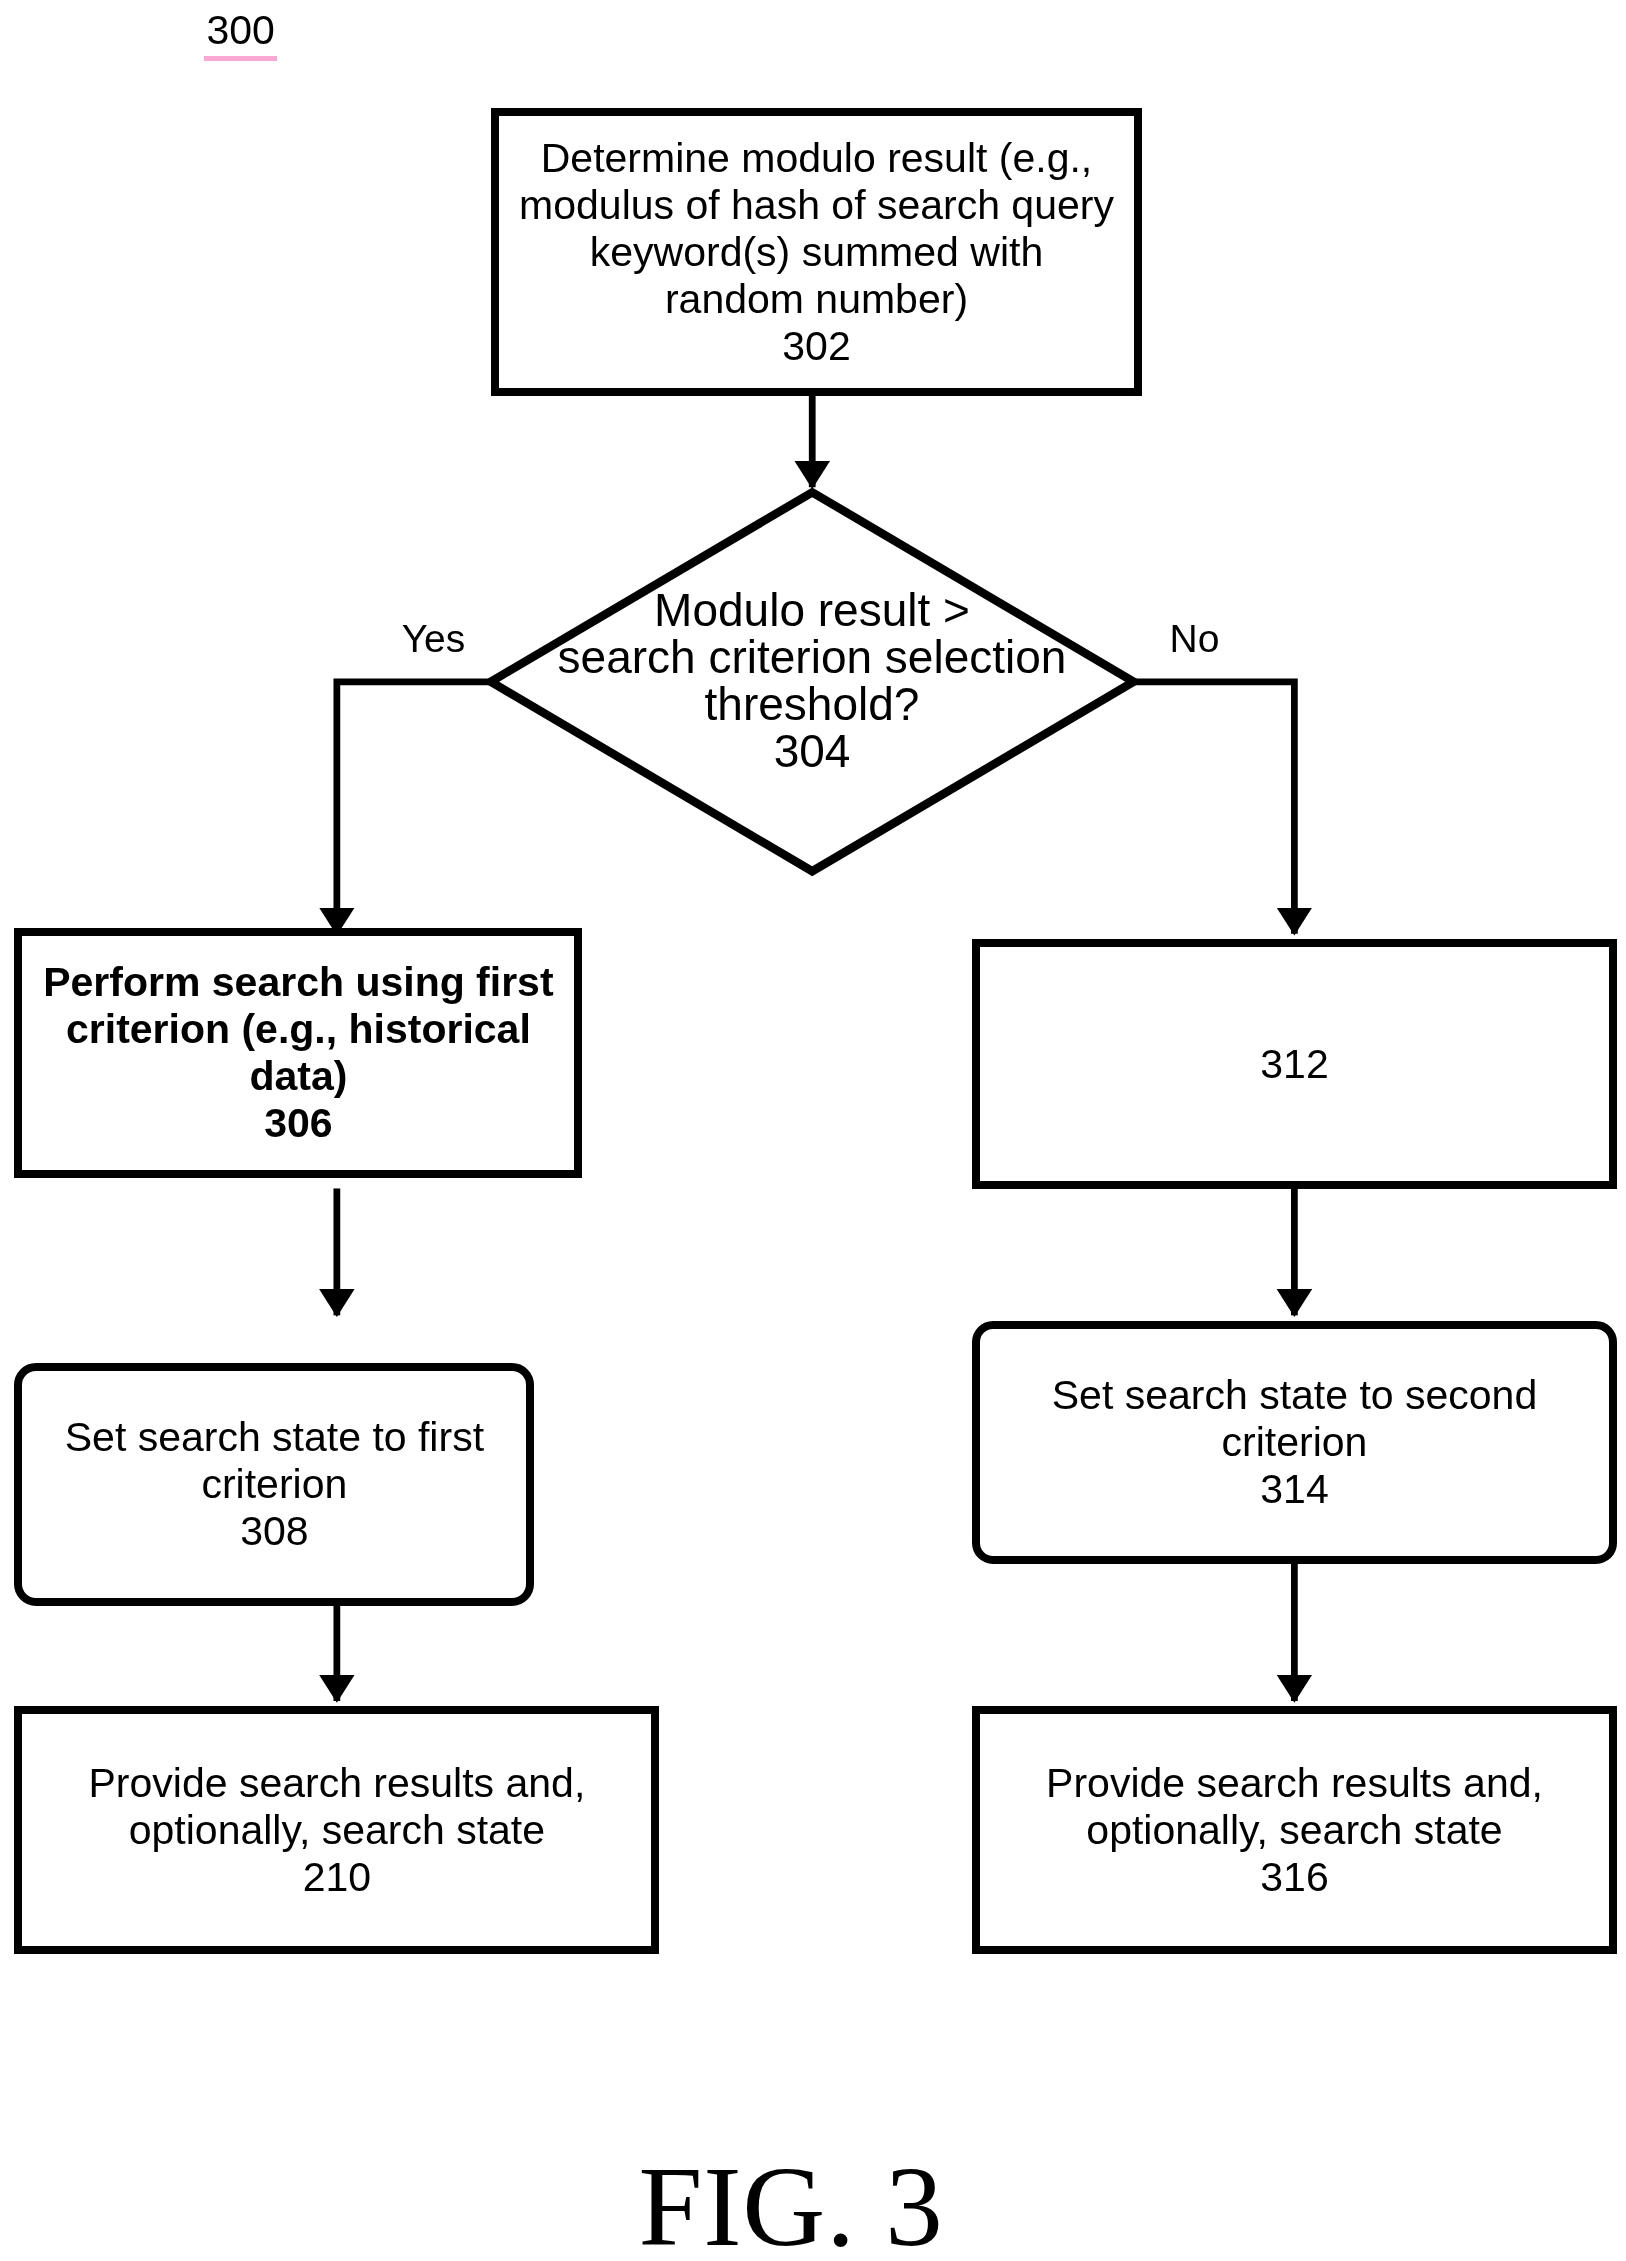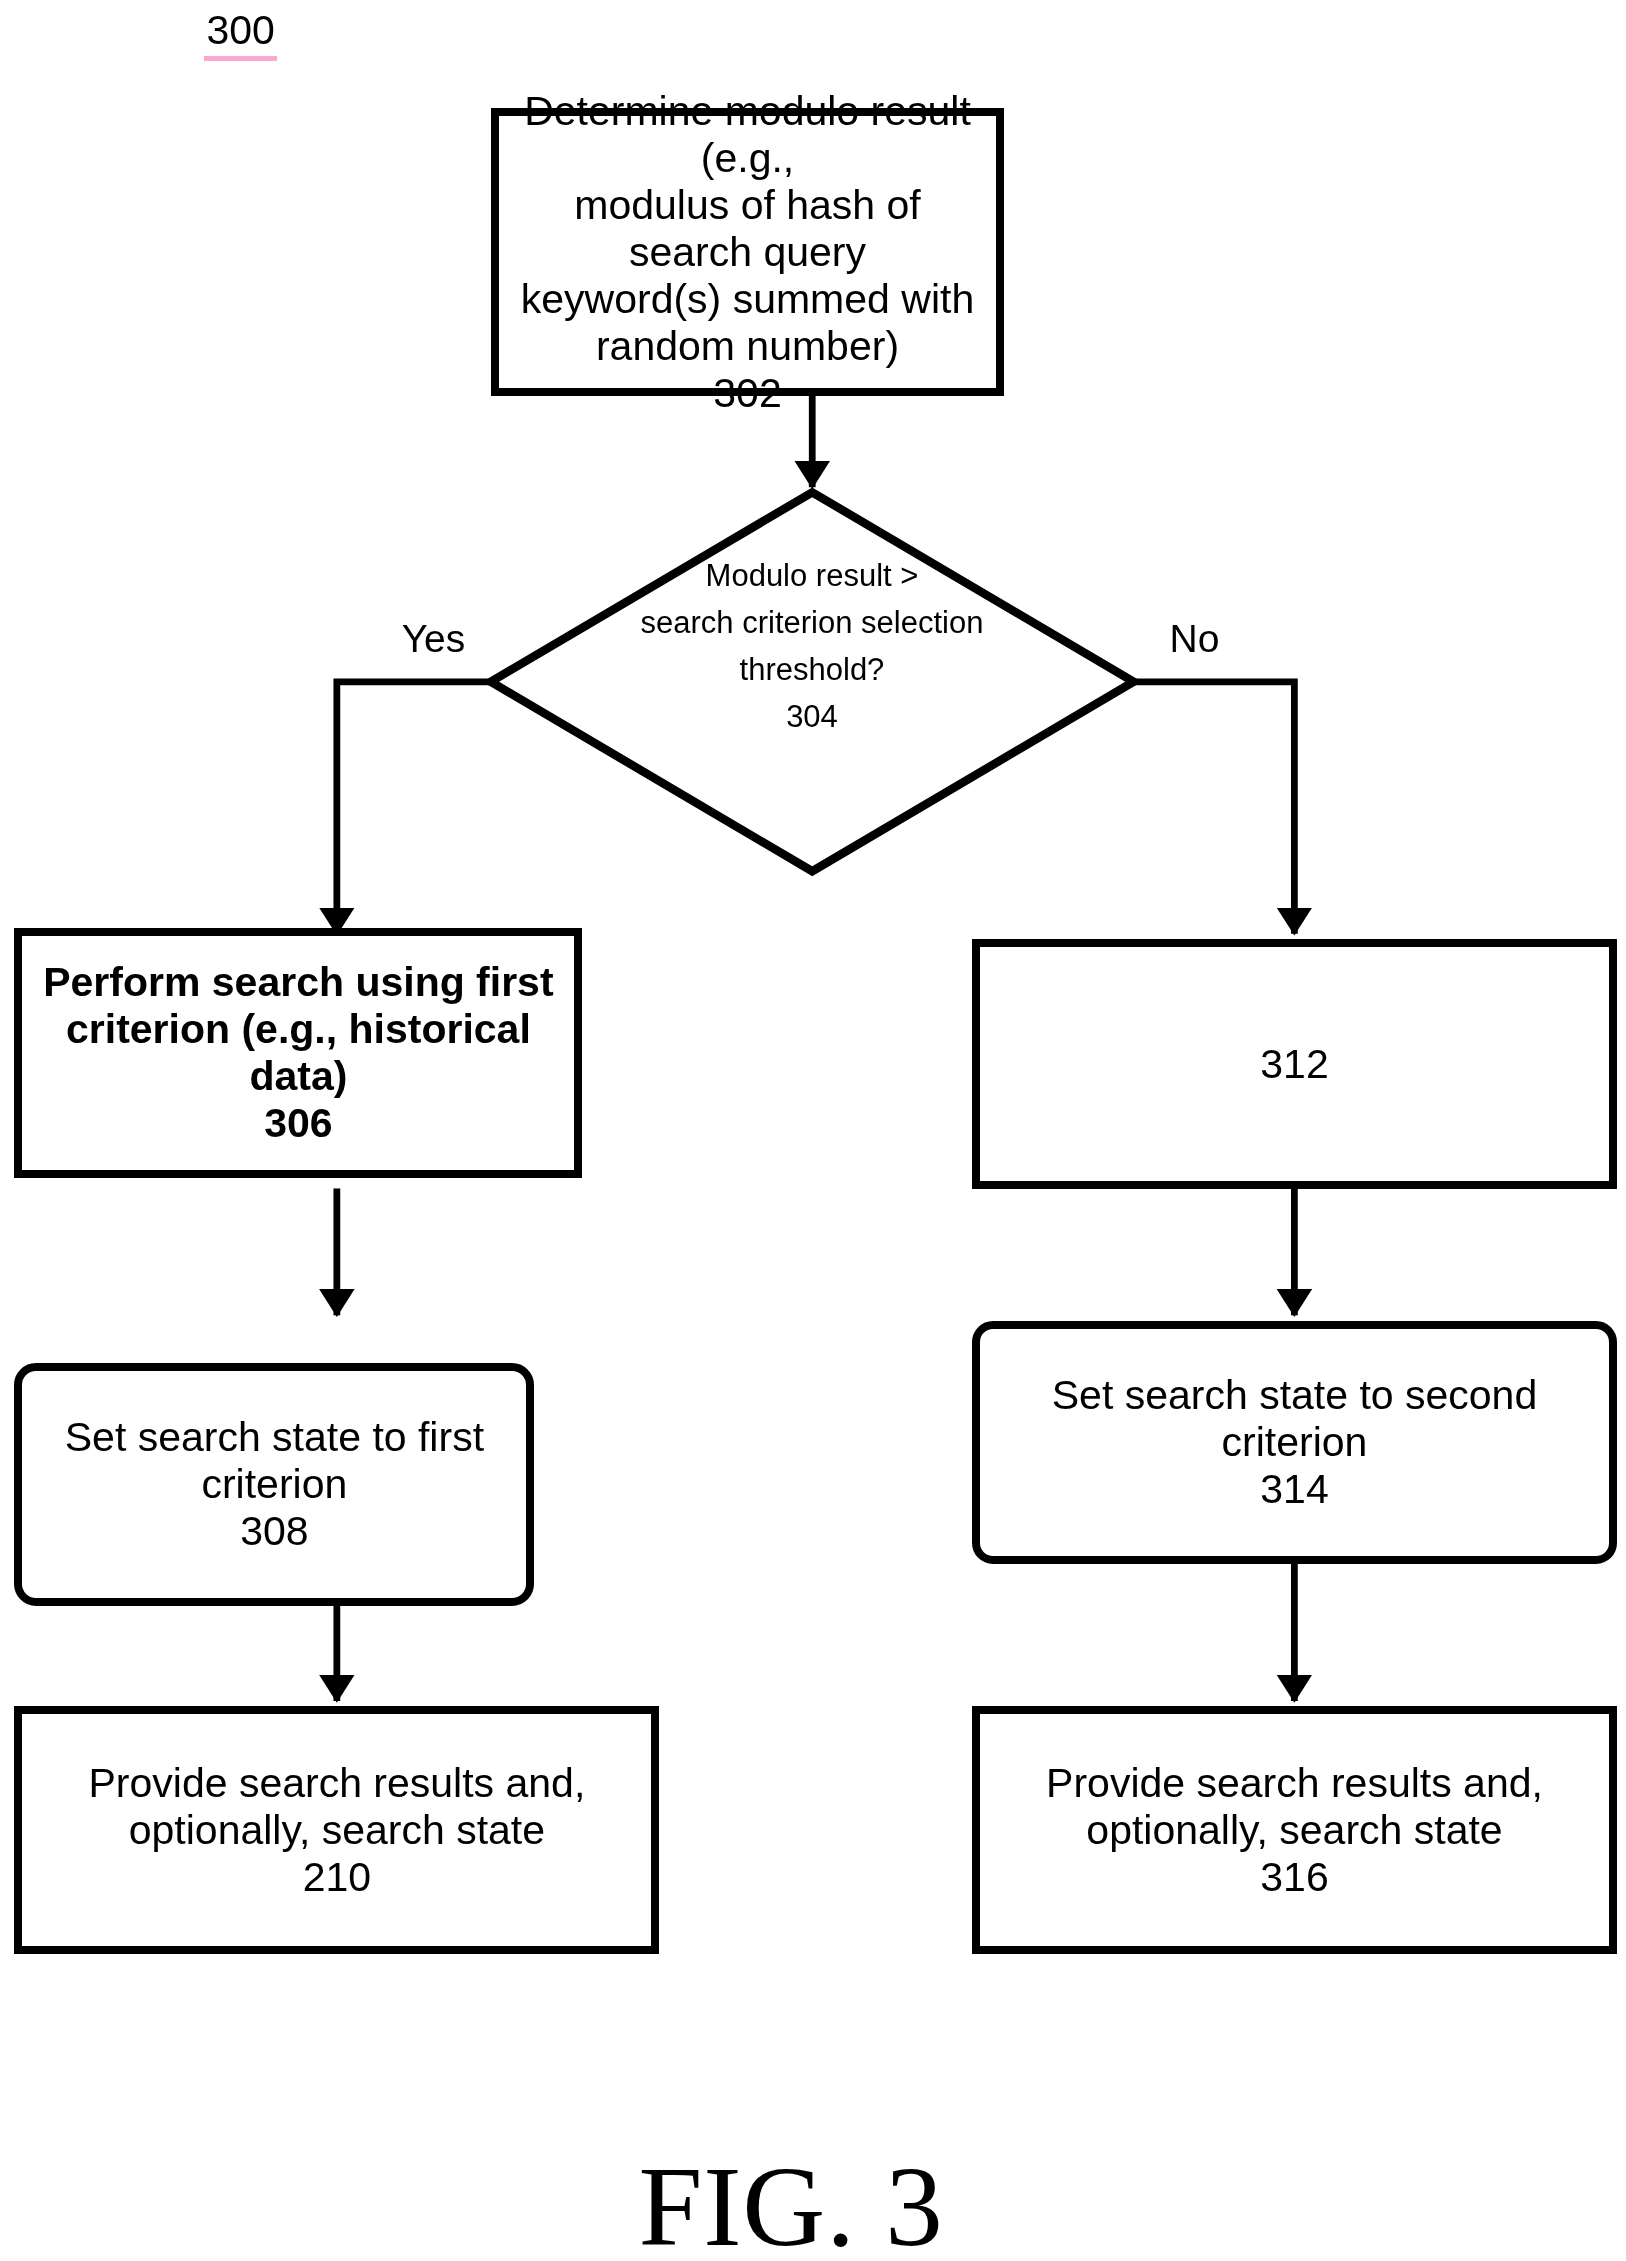--- a/index.html
+++ b/index.html
@@ -45,38 +45,38 @@
     font-size: 41px;
     line-height: 47px;
     padding: 0 10px;
   }
   .node-text {
     white-space: pre-line;
   }
   .node-ref {
     white-space: nowrap;
   }
-  #box-302 { left: 491px; top: 108px;  width: 513px; height: 288px; }
+  #box-302 { left: 491px; top: 108px;  width: 651px; height: 288px; }
   #box-306 { left: 14.4px;  top: 928px; width: 568px; height: 250px; font-weight: bold; }
   #box-308 { left: 14.4px;  top: 1363px; width: 520px; height: 243px; border-radius: 22px; }
   #box-310 { left: 14.4px;  top: 1706px; width: 645px; height: 248px; }
   #box-312 { left: 972px; top: 939px; width: 645px; height: 250px; }
   #box-314 { left: 972px; top: 1321px; width: 645px; height: 243px; border-radius: 21px; }
   #box-316 { left: 972px; top: 1706px; width: 645px; height: 248px; }
   .diamond-text {
     position: absolute;
     left: 516px;
-    top: 552px;
+    top: 587px;
     width: 592px;
     display: flex;
     flex-direction: column;
     align-items: center;
     justify-content: center;
     text-align: center;
-    font-size: 31px;
+    font-size: 46px;
     line-height: 47px;
   }
   .branch-label {
     position: absolute;
     top: 618px;
     width: 135px;
     text-align: center;
     font-size: 39px;
     line-height: 1.1;
   }

